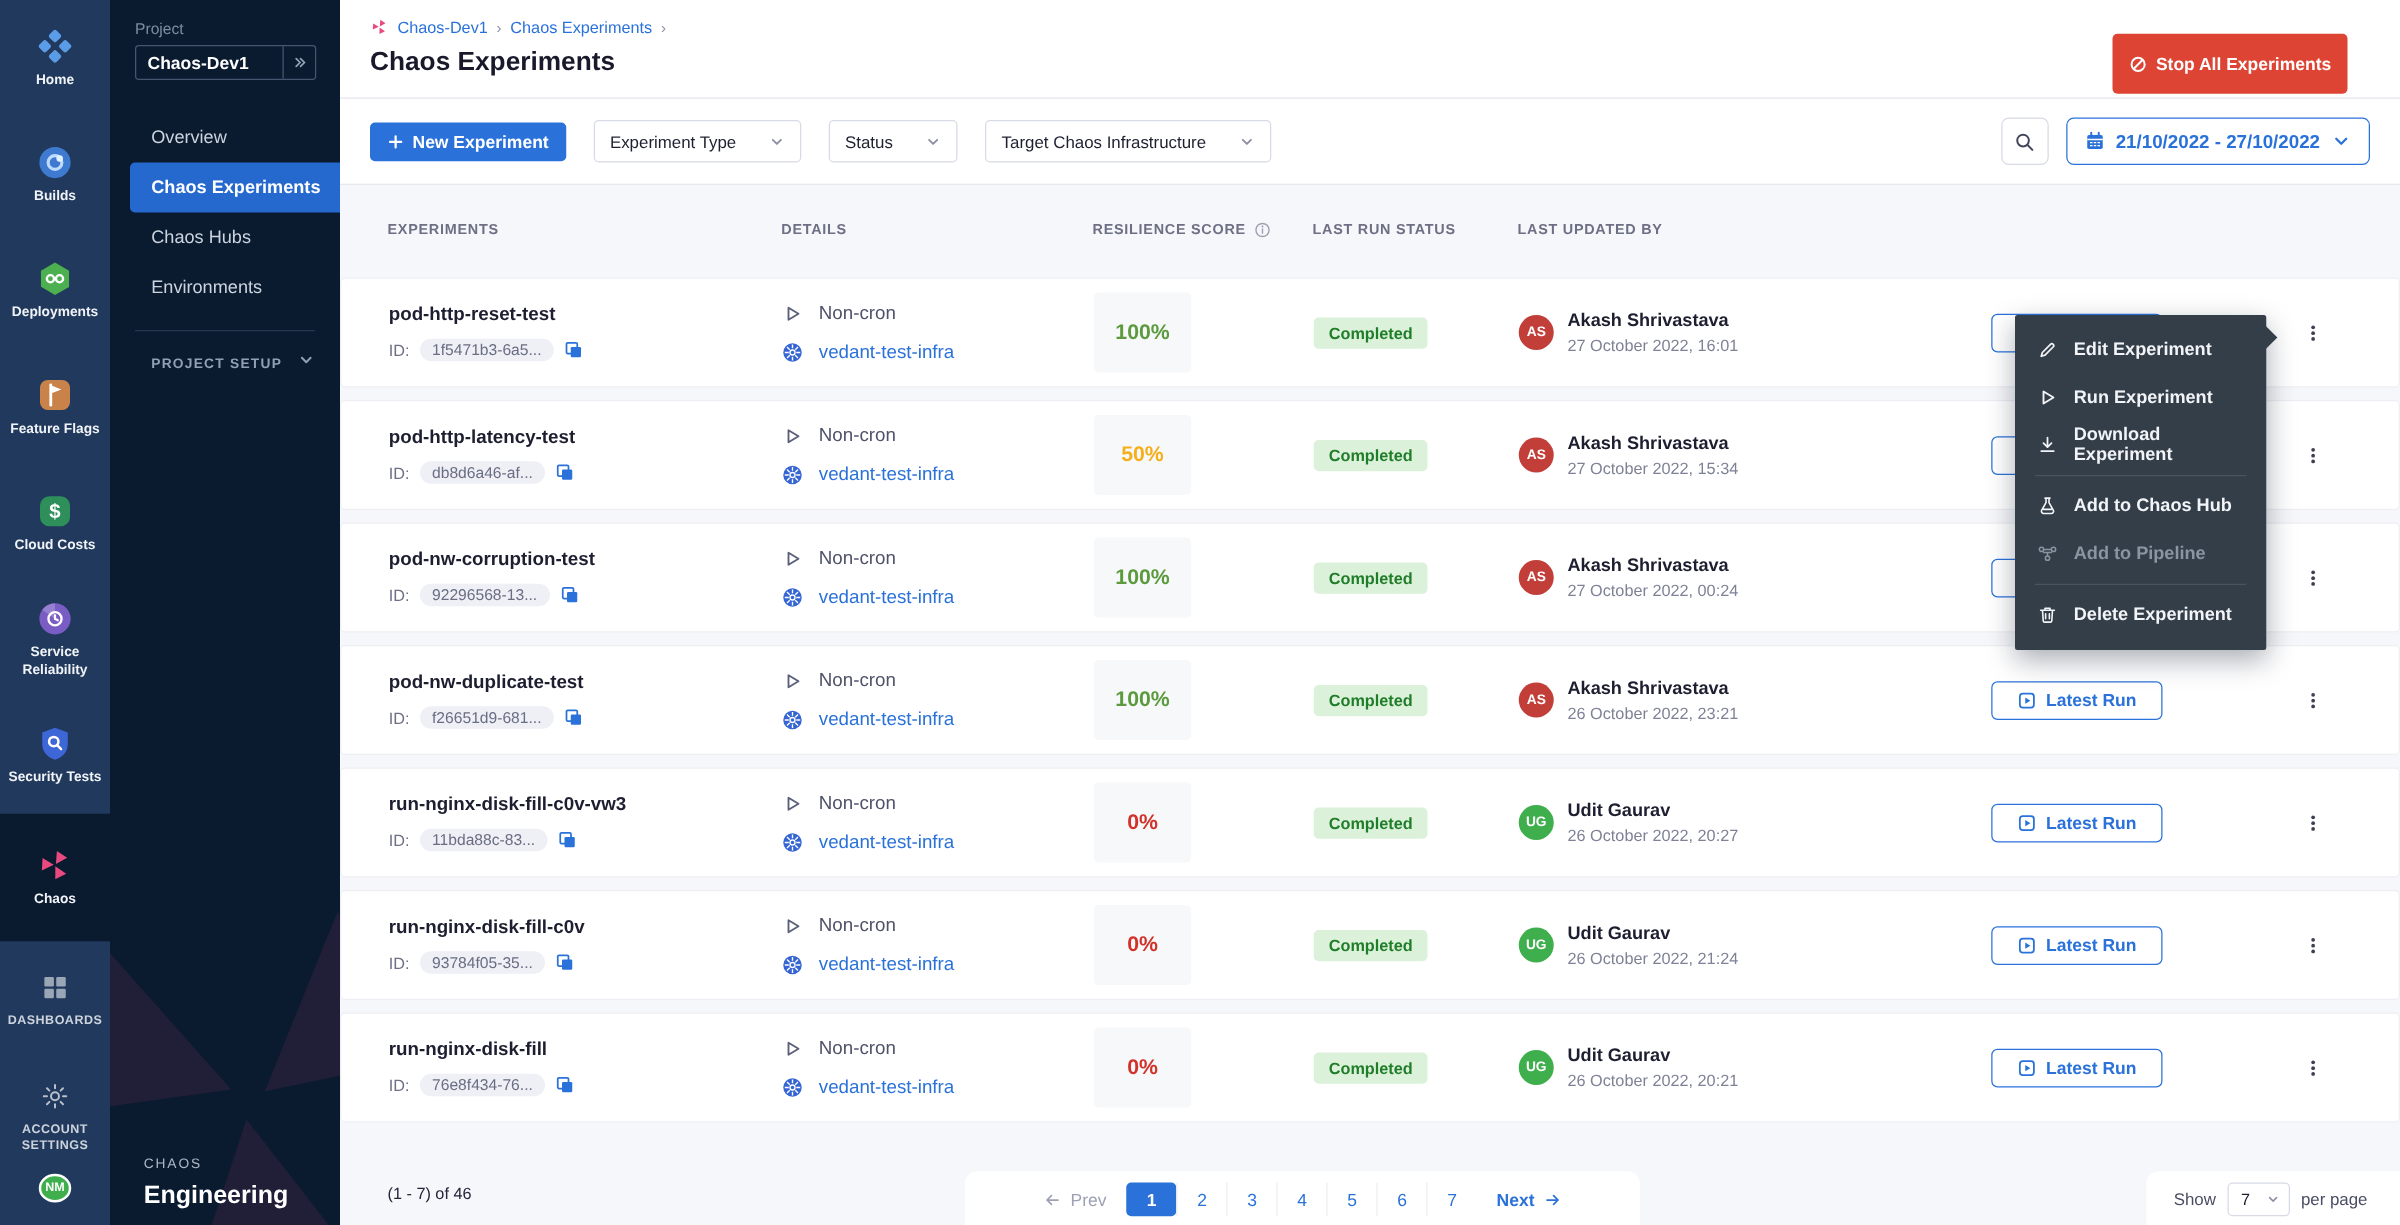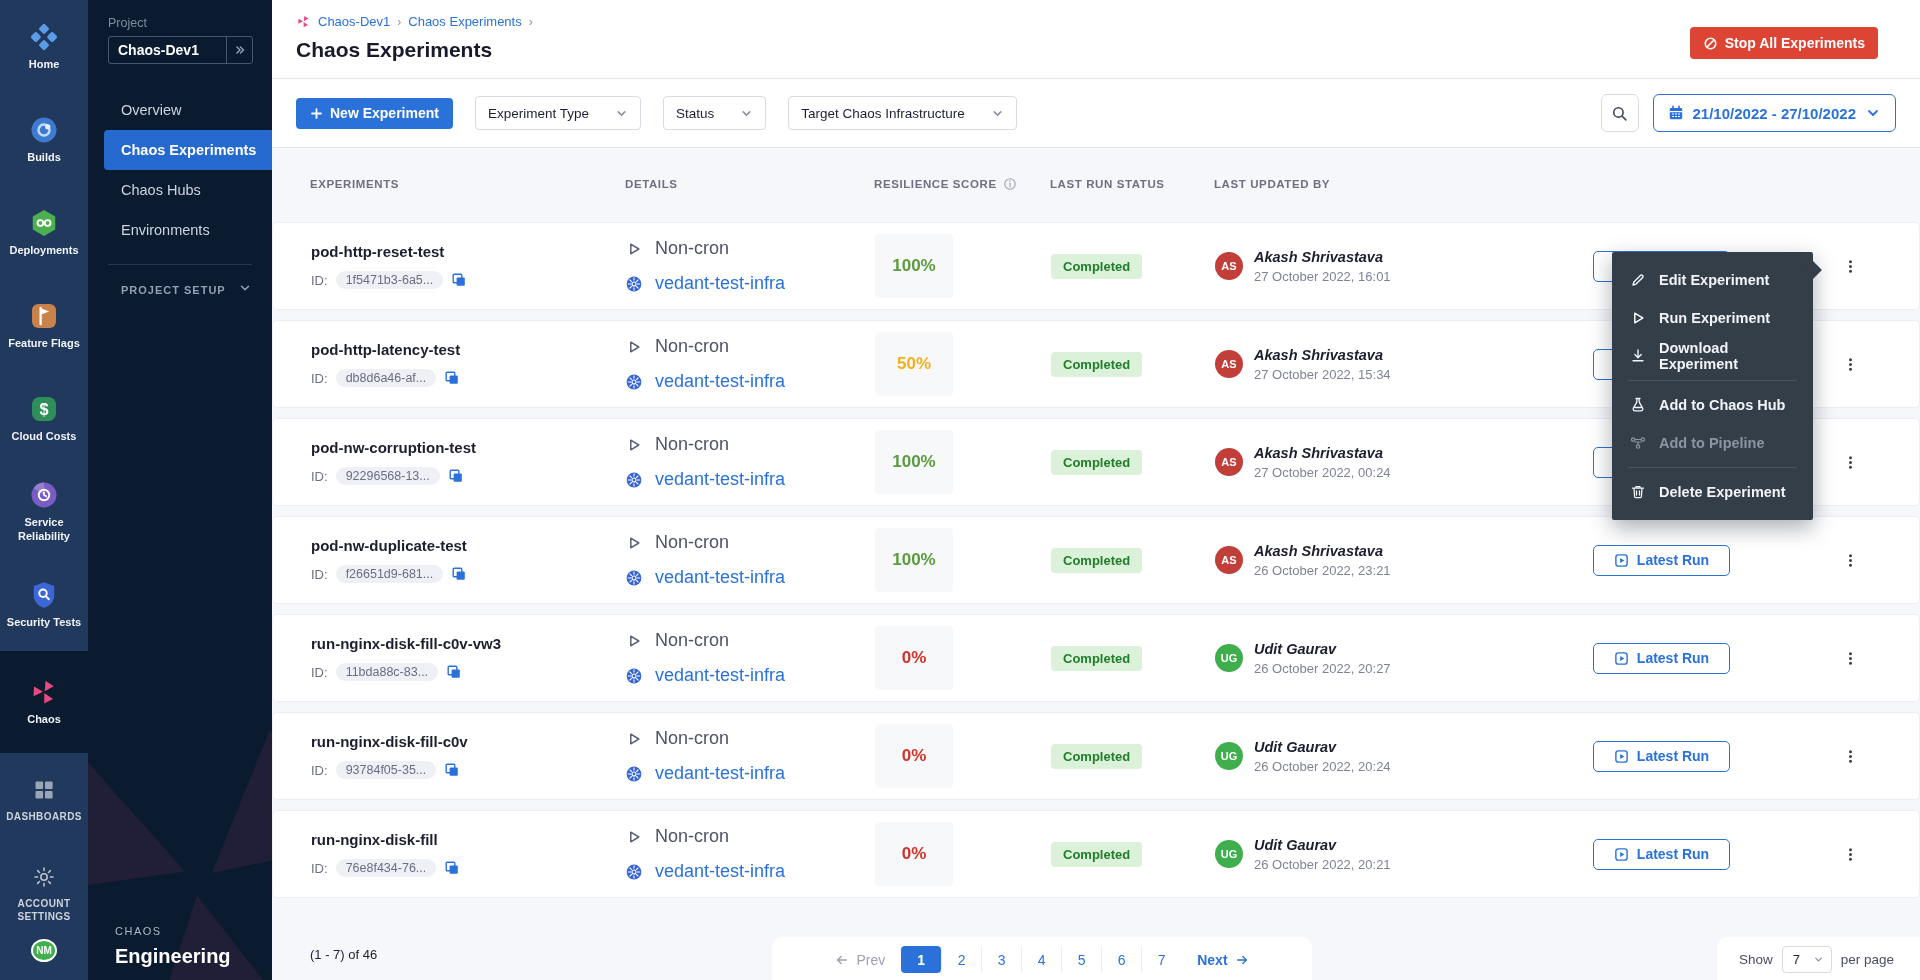--- a/index.html
+++ b/index.html
@@ -38,21 +38,21 @@
   .rail2-footer .f-big { font-size:20px; font-weight:700; color:#fff; margin-top:8px; }
 
   
   .main { position:absolute; left:272px; top:0; width:1648px; height:980px; }
   .page-header { height:79px; background:#fff; border-bottom:1px solid #e5e6ee; padding:14px 42px 0 24px; position:relative; }
   .breadcrumb { display:flex; align-items:center; gap:7px; font-size:13px; }
   .breadcrumb .crumb { color:#2a72da; cursor:pointer; }
   .breadcrumb .crumb-sep { color:#8f93a8; font-size:12px; }
   .breadcrumb .bc-icon svg { width:15px; height:15px; display:block; }
   .page-title { margin-top:9px; font-size:21px; font-weight:700; color:#19192b; }
-  .stop-btn { position:absolute; right:42px; top:27px; height:32px; background:#dd4434; color:#fff; border:none; border-radius:4px; font-size:14px; font-weight:700; display:flex; align-items:center; gap:7px; padding:0 13px; cursor:pointer; font-family:inherit; }
+  .stop-btn { position:absolute; right:42px; top:27px; height:48px; background:#dd4434; color:#fff; border:none; border-radius:4px; font-size:14px; font-weight:700; display:flex; align-items:center; gap:7px; padding:0 13px; cursor:pointer; font-family:inherit; }
   .stop-btn svg { width:15px; height:15px; }
 
   .toolbar { height:69px; background:#fff; border-bottom:1px solid #e5e6ee; display:flex; align-items:center; padding:0 24px; gap:22px; }
   .new-btn { height:31px; background:#2a72da; color:#fff; border:none; border-radius:4px; font-size:14px; font-weight:700; display:flex; align-items:center; gap:7px; padding:0 14px; cursor:pointer; font-family:inherit; }
   .new-btn svg { width:13px; height:13px; }
   .filter { height:34px; background:#fff; border:1px solid #d8dae6; border-radius:4px; display:flex; align-items:center; gap:26px; padding:0 12px; font-size:13.5px; color:#1e1f30; cursor:pointer; }
   .filter svg { width:13px; height:13px; color:#8b8ea3; }
   .toolbar .right { margin-left:auto; display:flex; align-items:center; gap:14px; }
   .search-btn { width:38px; height:38px; border:1px solid #d8dae6; border-radius:6px; background:#fff; display:flex; align-items:center; justify-content:center; color:#42465a; cursor:pointer; }
   .search-btn svg { width:17px; height:17px; }
@@ -64,32 +64,32 @@
   .thead { padding-top:29px; padding-bottom:31px; }
   .thead .th { font-size:11.5px; font-weight:700; letter-spacing:.6px; color:#6d7084; display:flex; align-items:center; gap:6px; }
   .thead .th svg { width:14px; height:14px; color:#9ea1b4; }
   .row-card { background:#fff; border:1px solid #eeeef4; border-radius:4px; height:88px; margin-bottom:10px; }
   .exp-name { font-size:15px; font-weight:700; color:#1d1e30; cursor:pointer; }
   .exp-idline { margin-top:11px; display:flex; align-items:center; gap:8px; }
   .exp-idline .id-label { font-size:13px; color:#6d7084; }
   .exp-idline .id-pill { background:#eef0f6; border-radius:10px; padding:2px 10px; font-size:12.5px; color:#6a6d83; }
   .exp-idline .copy-ic { color:#2a72da; cursor:pointer; display:flex; }
   .exp-idline .copy-ic svg { width:16px; height:16px; }
-  .det-line { display:flex; align-items:center; gap:13px; font-size:18px; color:#4f5269; }
+  .det-line { display:flex; align-items:center; gap:13px; font-size:15px; color:#4f5269; }
   .det-line + .det-line { margin-top:14px; }
   .det-line .d-icon { display:flex; color:#5b607a; }
   .det-line .d-icon svg { width:16px; height:16px; }
   .det-line .d-icon.k8s { color:#3565d2; }
   .det-line .infra-link { color:#2a72da; cursor:pointer; }
   .score-box { width:78px; height:64px; background:#f7f8fa; border-radius:4px; display:flex; align-items:center; justify-content:center; font-size:17px; font-weight:700; }
   .score-green { color:#5b9a3d; } .score-amber { color:#f5af1b; } .score-red { color:#d2322a; }
   .status-badge { display:inline-block; background:#dcf1da; color:#207d29; font-size:13px; font-weight:600; border-radius:4px; padding:5px 12px; }
   .upd-cell { display:flex; align-items:center; gap:11px; }
   .upd-avatar { width:28px; height:28px; border-radius:50%; color:#fff; font-size:11px; font-weight:700; display:flex; align-items:center; justify-content:center; flex:none; }
-  .upd-name { font-size:14.5px; font-weight:700; color:#1d1e30;font-style:italic; }
+  .upd-name { font-size:14.5px; font-weight:700; color:#1d1e30; }
   .upd-date { margin-top:4px; font-size:13px; color:#7f8296; }
   .run-btn { width:137px; height:31px; background:#fff; border:1.4px solid #2a72da; border-radius:5px; color:#2a72da; font-size:14px; font-weight:700; display:flex; align-items:center; justify-content:center; gap:8px; cursor:pointer; font-family:inherit; }
   .run-btn svg { width:15px; height:15px; }
   .kebab { margin-left:81px; width:22px; height:30px; display:flex; align-items:center; justify-content:center; color:#3c3f52; cursor:pointer; }
   .kebab svg { width:15px; height:15px; }
 
   
   .ctx-menu { position:absolute; left:1612px; top:252px; width:201px; background:#333e49; border-radius:2px; padding:9px 0; z-index:60; box-shadow:0 8px 22px rgba(10,20,40,.35); }
   .ctx-menu .tail { position:absolute; right:-6px; top:11px; width:14px; height:14px; background:#333e49; transform:rotate(45deg); }
   .ctx-item { height:38px; display:flex; align-items:center; gap:13px; padding:0 18px; font-size:14.5px; font-weight:600; color:#f2f4f7; cursor:pointer; }
@@ -736,21 +736,21 @@
       </div>
     </div>
     <div>
           <div class="score-box score-red">0%</div>
         </div>
     <div><span class="status-badge">Completed</span></div>
     <div class="upd-cell">
       <span class="upd-avatar" style="background: rgb(63, 174, 76);">UG</span>
       <span>
         <div class="upd-name">Udit Gaurav</div>
-        <div class="upd-date">26 October 2022, 20:24</div>
+        <div class="upd-date">26 October 2022, 21:24</div>
       </span>
     </div>
     <div>
       <button class="run-btn">
         <span style="display:flex">
               <svg viewBox="0 0 16 16">
                 <rect x="2" y="2" width="12" height="12" rx="2.6" fill="none" stroke="currentColor" stroke-width="1.5"></rect>
                 <path d="M6.6 5.4v5.2L11 8z" fill="currentColor"></path>
               </svg>
             </span>

